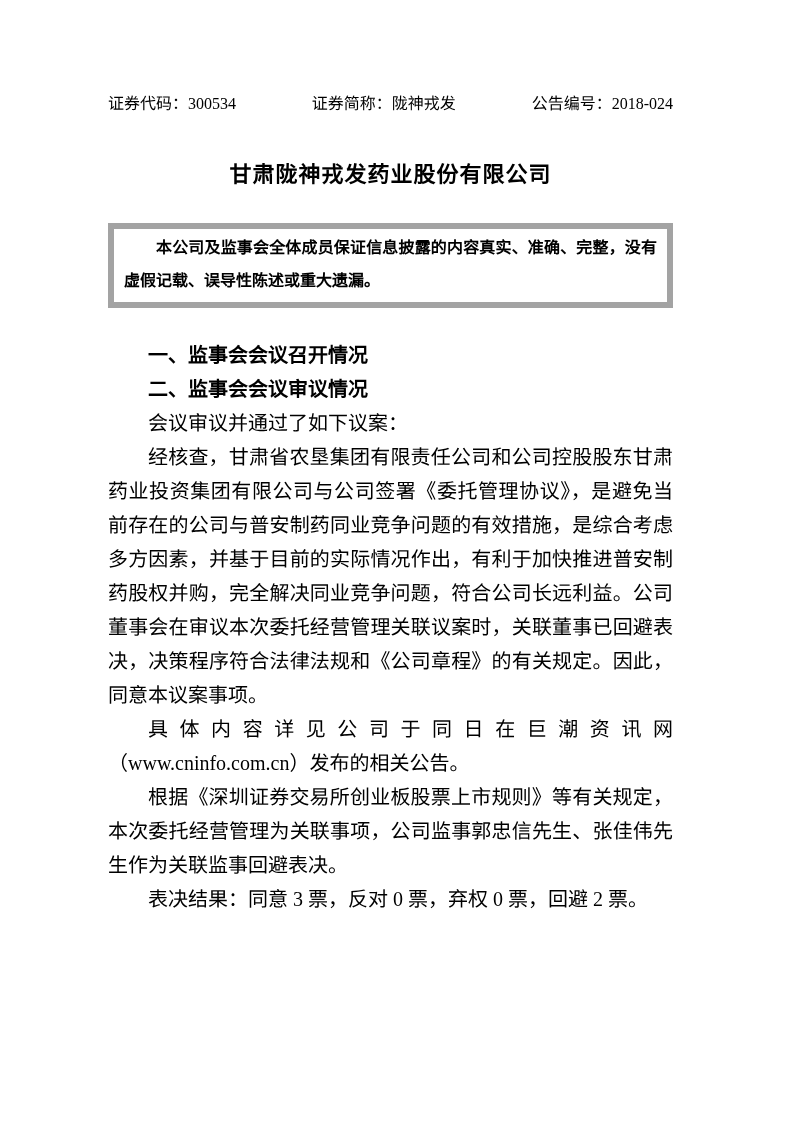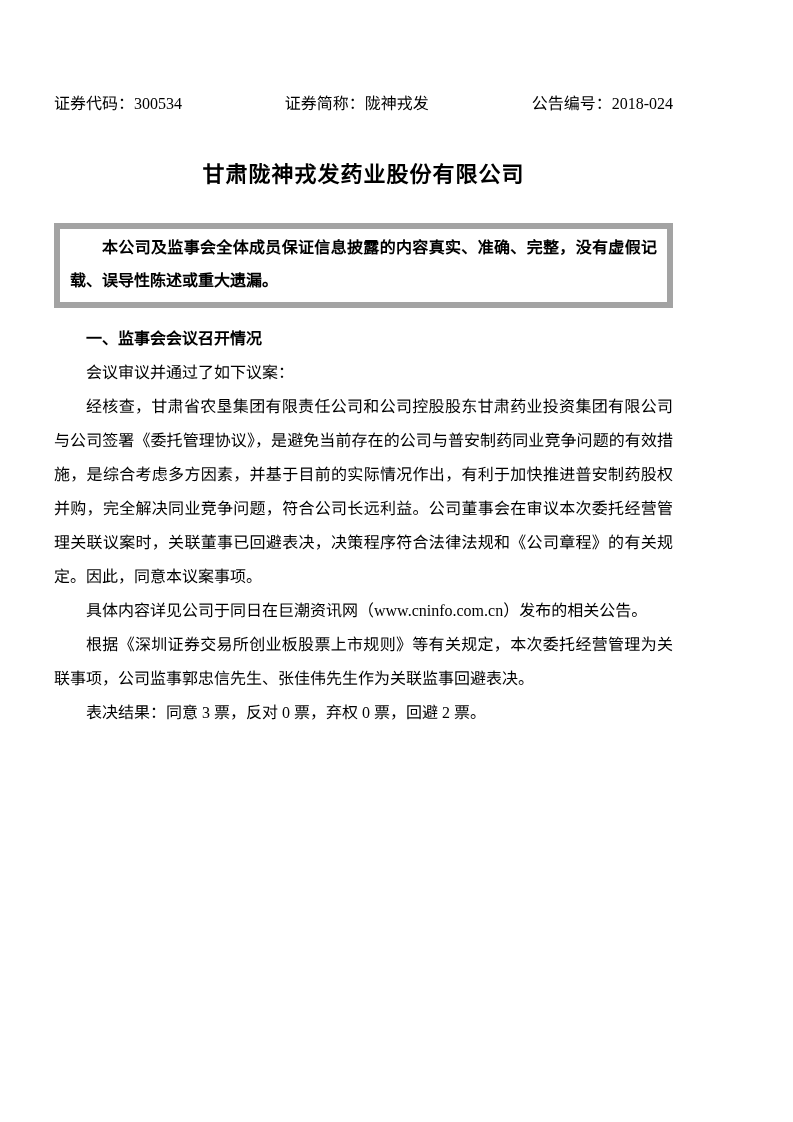--- a/index.html
+++ b/index.html
@@ -10,21 +10,21 @@
     background: #ffffff;
   }
   .page {
     position: relative;
     width: 793px;
     height: 1122px;
     margin: 0 auto;
     background: #ffffff;
     color: #000000;
     font-family: "Liberation Serif", "DejaVu Serif", serif;
-    padding: 93px 120px 40px 54px;
+    padding: 93px 120px 40px 108px;
     overflow: hidden;
   }
   
   .doc-header {
     display: flex;
     justify-content: space-between;
     align-items: baseline;
     font-size: 16px;
     line-height: 22px;
     white-space: nowrap;
@@ -48,22 +48,22 @@
   .disclaimer-box p {
     margin: 0;
     font-size: 16px;
     font-weight: bold;
     line-height: 33px;
     text-indent: 2em;
     text-align: justify;
   }
   
   .doc-body {
-    margin-top: 14px;
-    font-size: 16px;
+    margin-top: 30px;
+    font-size: 20px;
     line-height: 34px;
   }
   .doc-body p {
     margin: 0;
     text-indent: 2em;
     text-align: justify;
   }
   .doc-body p.heading { font-weight: bold; }
 </style>
 </head>
@@ -80,20 +80,21 @@
   <h1 class="doc-title">
     <span class="title-line">甘肃陇神戎发药业股份有限公司</span>
   </h1>
 
   <div class="disclaimer-box">
     <p>本公司及监事会全体成员保证信息披露的内容真实、准确、完整，没有虚假记载、误导性陈述或重大遗漏。</p>
   </div>
 
   <div class="doc-body">
     <p class="heading">一、监事会会议召开情况</p>
+    <p class="heading">二、监事会会议审议情况</p>
     <p>会议审议并通过了如下议案：</p>
     <p>经核查，甘肃省农垦集团有限责任公司和公司控股股东甘肃药业投资集团有限公司与公司签署《委托管理协议》，是避免当前存在的公司与普安制药同业竞争问题的有效措施，是综合考虑多方因素，并基于目前的实际情况作出，有利于加快推进普安制药股权并购，完全解决同业竞争问题，符合公司长远利益。公司董事会在审议本次委托经营管理关联议案时，关联董事已回避表决，决策程序符合法律法规和《公司章程》的有关规定。因此，同意本议案事项。</p>
     <p>具体内容详见公司于同日在巨潮资讯网（www.cninfo.com.cn）发布的相关公告。</p>
     <p>根据《深圳证券交易所创业板股票上市规则》等有关规定，本次委托经营管理为关联事项，公司监事郭忠信先生、张佳伟先生作为关联监事回避表决。</p>
     <p>表决结果：同意 3 票，反对 0 票，弃权 0 票，回避 2 票。</p>
   </div>
 
 </div>
 
 </body></html>

